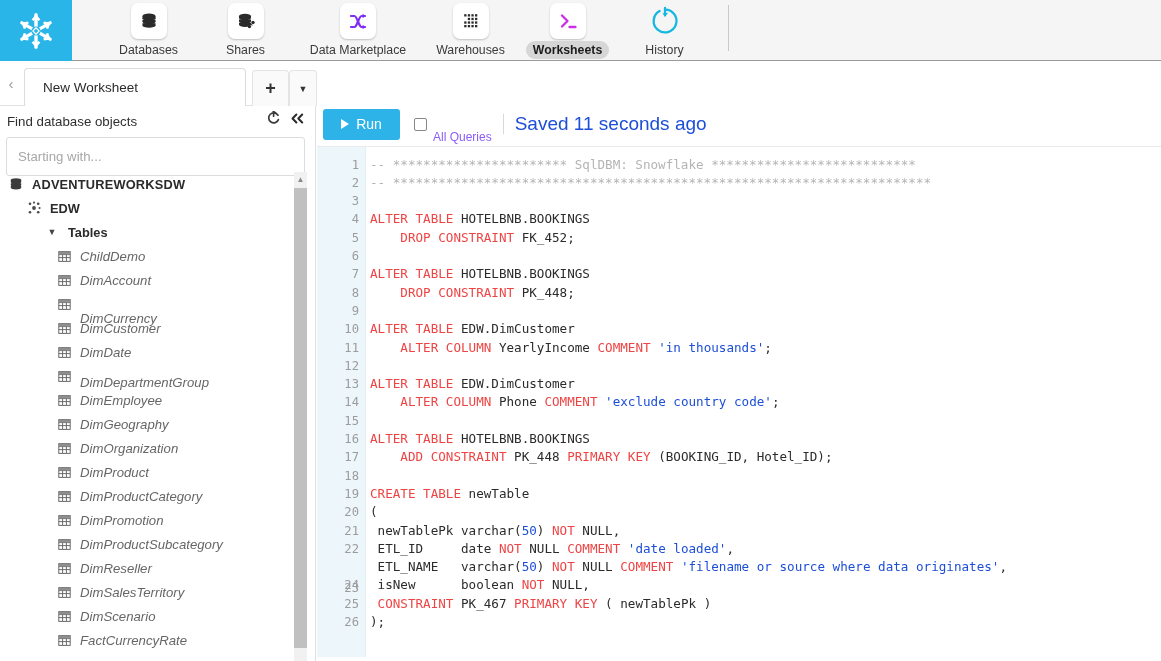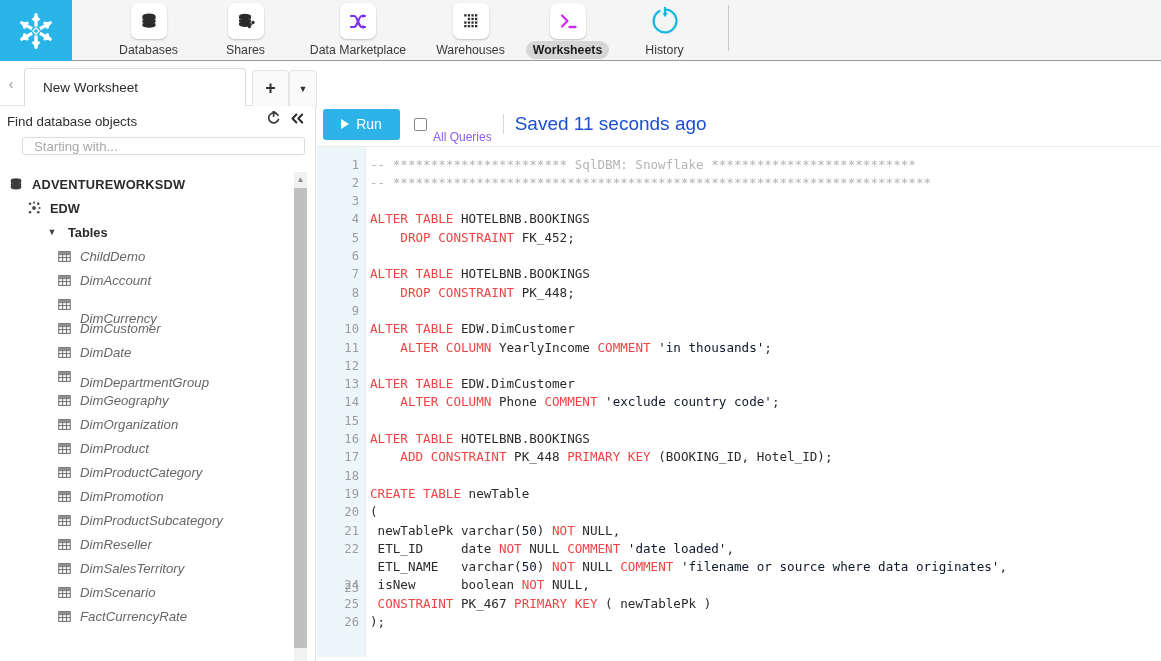--- a/index.html
+++ b/index.html
@@ -105,22 +105,22 @@
     position: relative;
   }
   #sb-head-title { font-size: 13.3px; color: #2f2f2f; }
   #sb-head-icons {
     position: absolute; right: 10px; top: 5px;
     display: flex; gap: 10px; align-items: center;
     color: #4a4a4a;
   }
   .sb-icon { cursor: pointer; font-size: 14px; line-height: 14px; }
   #sb-search {
-    margin: 1px 10px 0 22px;
-    height: 18px;
+    margin: 1px 10px 0 6px;
+    height: 39px;
     border: 1px solid #dcdcdc; border-radius: 3px;
     background: #fff;
     display: flex; align-items: center;
     padding: 0 9px;
   }
   #sb-search input {
     border: none; outline: none; width: 100%;
     font-family: "Liberation Sans", sans-serif;
     font-size: 13.2px; color: #333; background: transparent;
   }
@@ -227,21 +227,21 @@
     color: #9c9c9c; font-size: 12.2px;
     font-family: "DejaVu Sans Mono", monospace;
   }
   #code-lines {
     position: absolute; left: 53px; top: 0;
     width: 1100px;
     white-space: pre;
   }
   .cl { height: 18.3px; white-space: pre; color: #2b2b2b; }
   .k   { color: #ef4444; }   
-  .s   { color: #0f172a; }   
+  .s   { color: #1d4ed8; }   
   .cm  { color: #b4b4b4; }   
   .pl  { color: #2b2b2b; }
 </style>
 </head>
 <body>
 
 <div id="topnav">
 
   <div id="logo-tile">
     <svg width="40" height="40" viewBox="0 0 40 40">
@@ -488,20 +488,30 @@
       </div>
       <div class="tree-row lvl-tbl">
         <span class="t-ico">
           <svg width="13" height="13" viewBox="0 0 13 13" fill="none" stroke="#6b6b6b" stroke-width="1">
             <rect x="0.8" y="1.6" width="11.4" height="9.8"></rect>
             <path d="M0.8 4.6 H12.2 M0.8 7.6 H12.2 M4.6 1.6 V11.4 M8.4 1.6 V11.4"></path>
             <rect x="0.8" y="1.6" width="11.4" height="3" fill="#8e8e8e" stroke="none"></rect>
           </svg>
         </span>
         <span style="padding-left: 6px; margin-top: 12px;">DimDepartmentGroup</span>
+      </div>
+      <div class="tree-row lvl-tbl">
+        <span class="t-ico">
+          <svg width="13" height="13" viewBox="0 0 13 13" fill="none" stroke="#6b6b6b" stroke-width="1">
+            <rect x="0.8" y="1.6" width="11.4" height="9.8"></rect>
+            <path d="M0.8 4.6 H12.2 M0.8 7.6 H12.2 M4.6 1.6 V11.4 M8.4 1.6 V11.4"></path>
+            <rect x="0.8" y="1.6" width="11.4" height="3" fill="#8e8e8e" stroke="none"></rect>
+          </svg>
+        </span>
+        <span style="padding-left: 6px;">DimEmployee</span>
       </div>
       <div class="tree-row lvl-tbl">
         <span class="t-ico">
           <svg width="13" height="13" viewBox="0 0 13 13" fill="none" stroke="#6b6b6b" stroke-width="1">
             <rect x="0.8" y="1.6" width="11.4" height="9.8"></rect>
             <path d="M0.8 4.6 H12.2 M0.8 7.6 H12.2 M4.6 1.6 V11.4 M8.4 1.6 V11.4"></path>
             <rect x="0.8" y="1.6" width="11.4" height="3" fill="#8e8e8e" stroke="none"></rect>
           </svg>
         </span>
         <span style="padding-left: 6px;">DimGeography</span>

